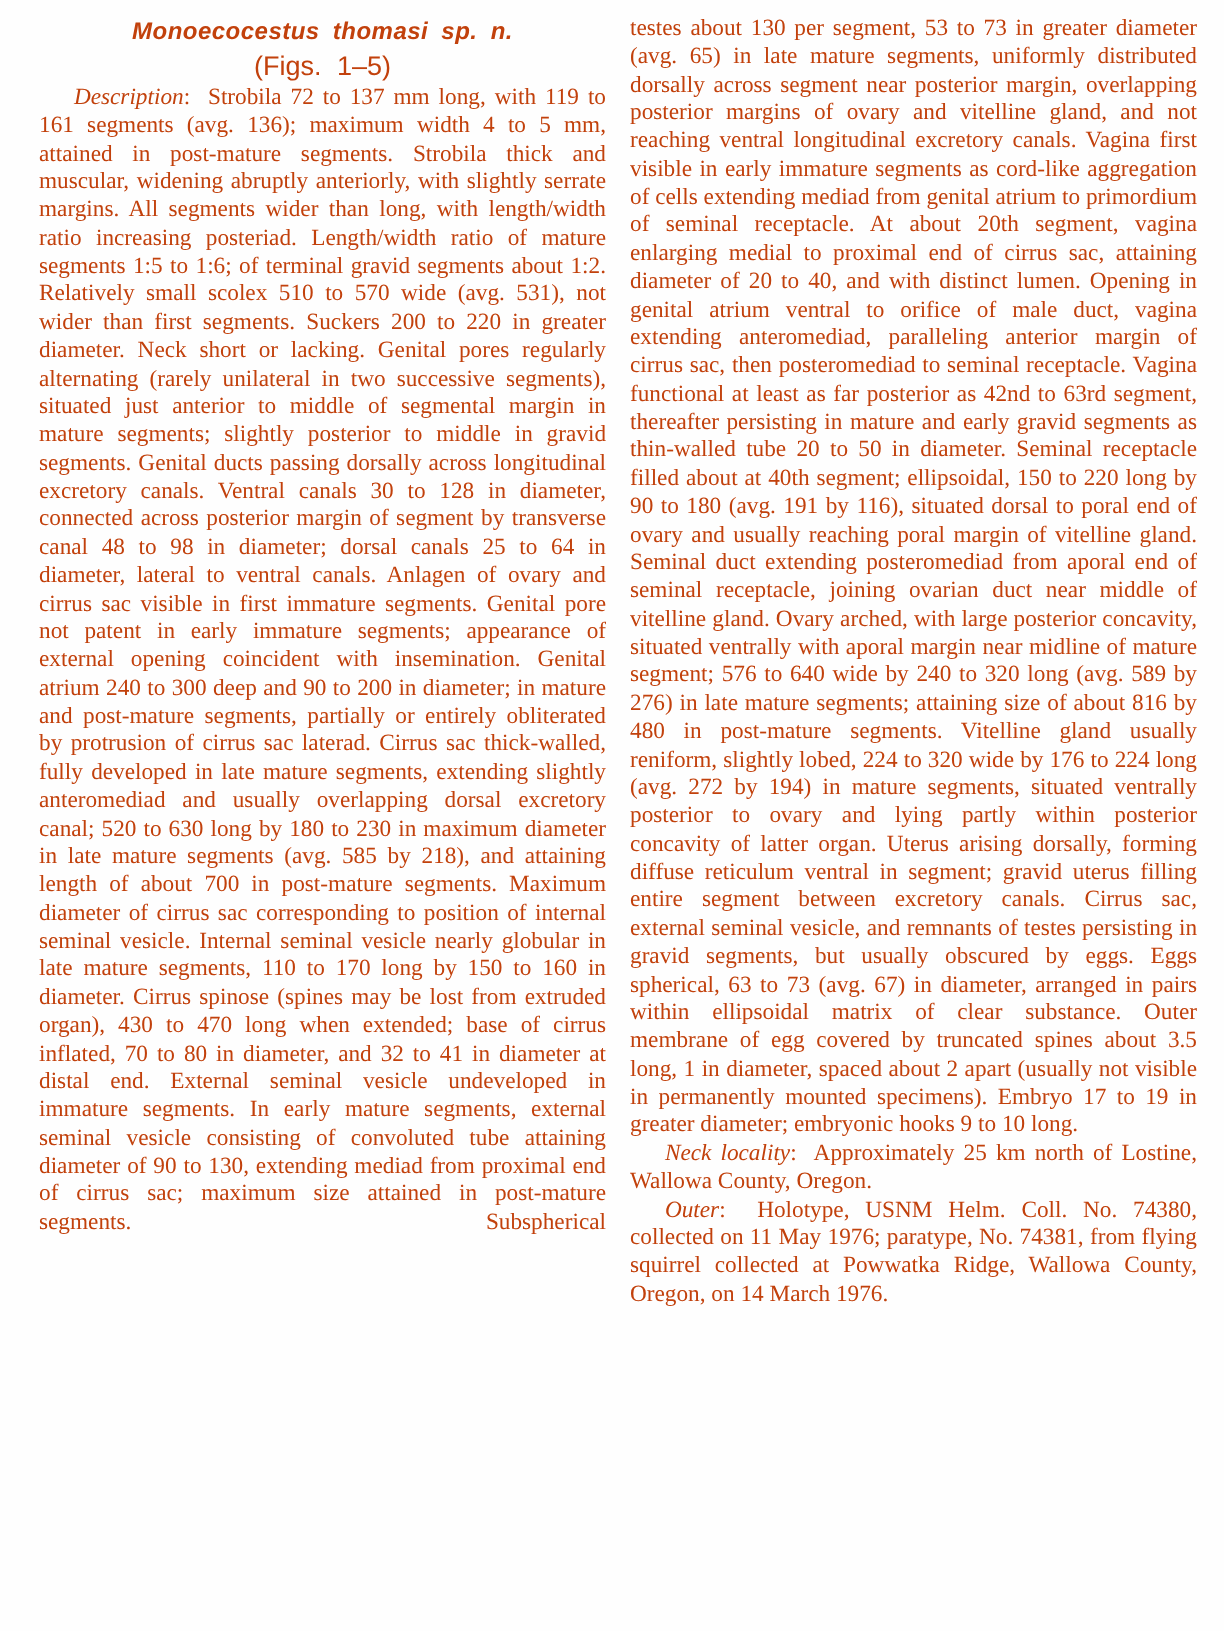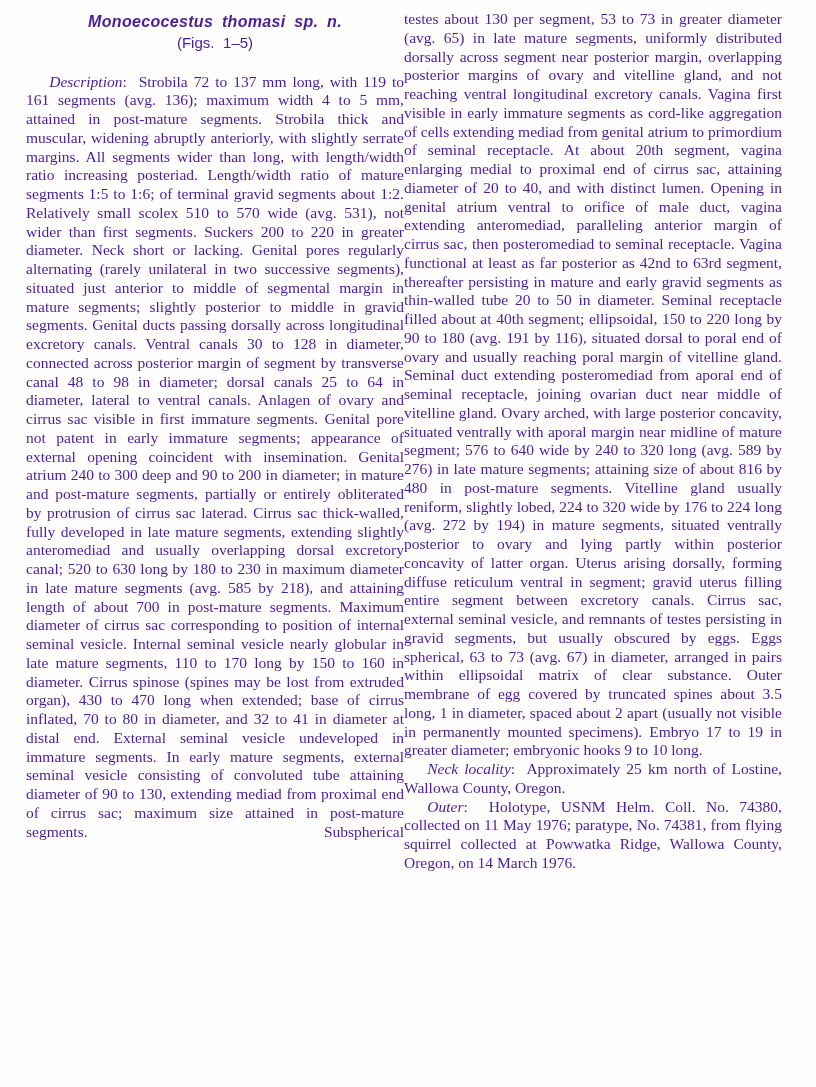--- a/index.html
+++ b/index.html
@@ -6,23 +6,24 @@
     margin: 0;
     padding: 0;
     background: #ffffff;
   }
   .page {
     position: relative;
     width: 816px;
     height: 1087px;
     box-sizing: border-box;
     background: #fefefe;
-    color: #4c1d95;
+    color: #c2410c;
     padding: 10px 18px 6px 26px;
     display: flex;
+    gap: 16px;
     overflow: hidden;
     font-family: "Liberation Serif", "DejaVu Serif", serif;
     font-size: 15.5px;
     line-height: 1.21;
   }
   .col {
     flex: 0 0 378px;
     width: 378px;
   }
   .title {
@@ -34,22 +35,22 @@
     font-style: italic;
     letter-spacing: 0.02em;
     word-spacing: 0.25em;
   }
   .title .suffix {
     font-style: italic;
   }
   .figs {
     text-align: center;
     font-family: "Liberation Sans", sans-serif;
-    font-size: 15px;
-    margin: 3px 0 20px 0;
+    font-size: 18px;
+    margin: 3px 0 0 0;
     word-spacing: 0.3em;
   }
   .para {
     margin: 0;
     text-align: justify;
     hyphens: auto;
     -webkit-hyphens: auto;
   }
   .indent {
     text-indent: 1.5em;

